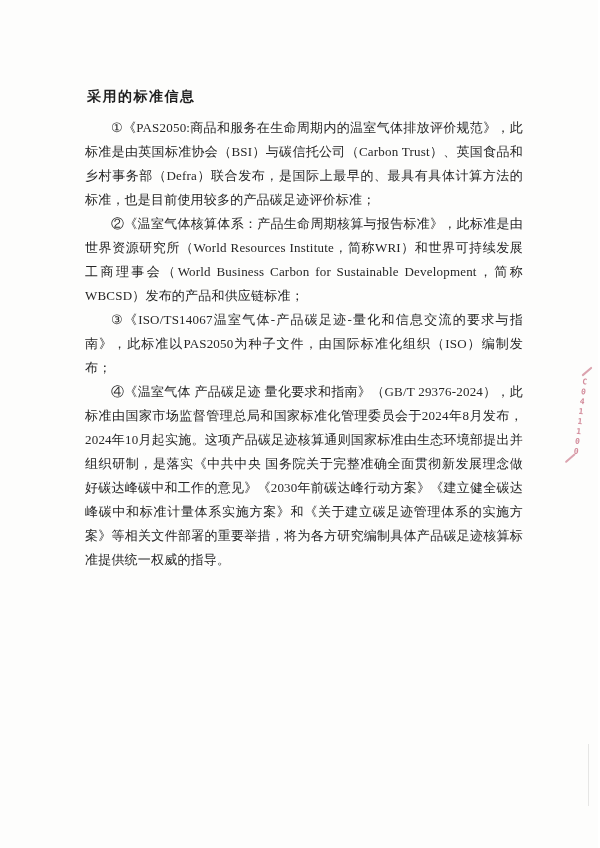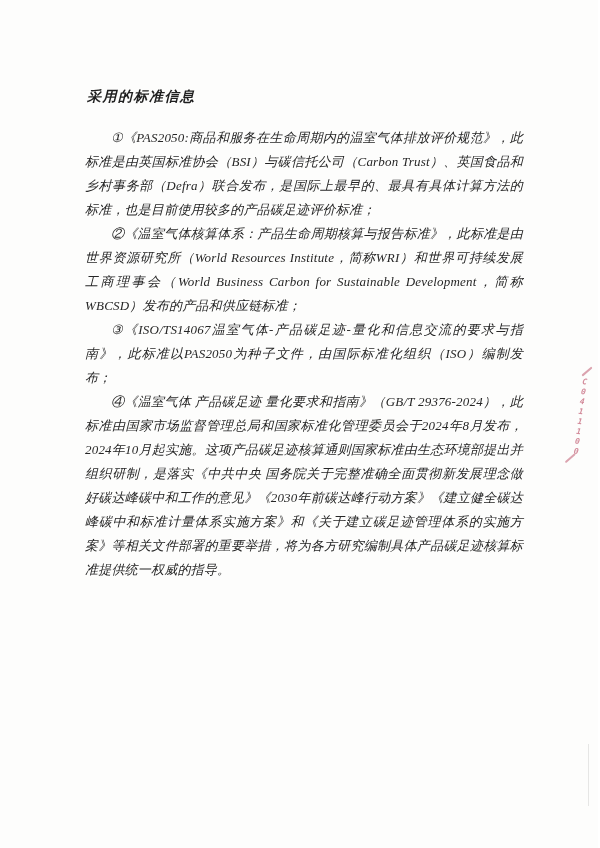--- a/index.html
+++ b/index.html
@@ -23,37 +23,36 @@
       radial-gradient(circle 1px at 72px 305px, #d2d2d2 40%, transparent 65%),
       radial-gradient(circle 1px at 552px 338px, #d0d0d0 40%, transparent 65%),
       radial-gradient(circle 1px at 40px 452px, #d4d4d4 40%, transparent 65%),
       radial-gradient(circle 1px at 306px 563px, #cdcdcd 40%, transparent 65%),
       radial-gradient(circle 1px at 152px 642px, #d2d2d2 40%, transparent 65%),
       radial-gradient(circle 1px at 422px 703px, #cfcfcf 40%, transparent 65%),
       radial-gradient(circle 1px at 95px 762px, #d4d4d4 40%, transparent 65%),
       radial-gradient(circle 1px at 262px 815px, #d0d0d0 40%, transparent 65%),
       radial-gradient(circle 1px at 520px 790px, #d4d4d4 40%, transparent 65%),
       radial-gradient(circle 1px at 210px 475px, #dadada 40%, transparent 65%);
-    font-style: italic;
   }
   .doc-title {
     position: absolute;
     left: 87px;
     top: 88px;
     margin: 0;
     font-size: 14px;
     font-weight: bold;
     color: #1f1f1f;
     letter-spacing: 1.5px;
     white-space: nowrap;
   }
   .doc-body {
     position: absolute;
     left: 85px;
-    top: 126px;
+    top: 116px;
     width: 438px;
     font-size: 13px;
     line-height: 24px;
     color: #262626;
     text-align: justify;
     letter-spacing: 0.2px;
   }
   .doc-body p {
     margin: 0;
     text-indent: 2em;

